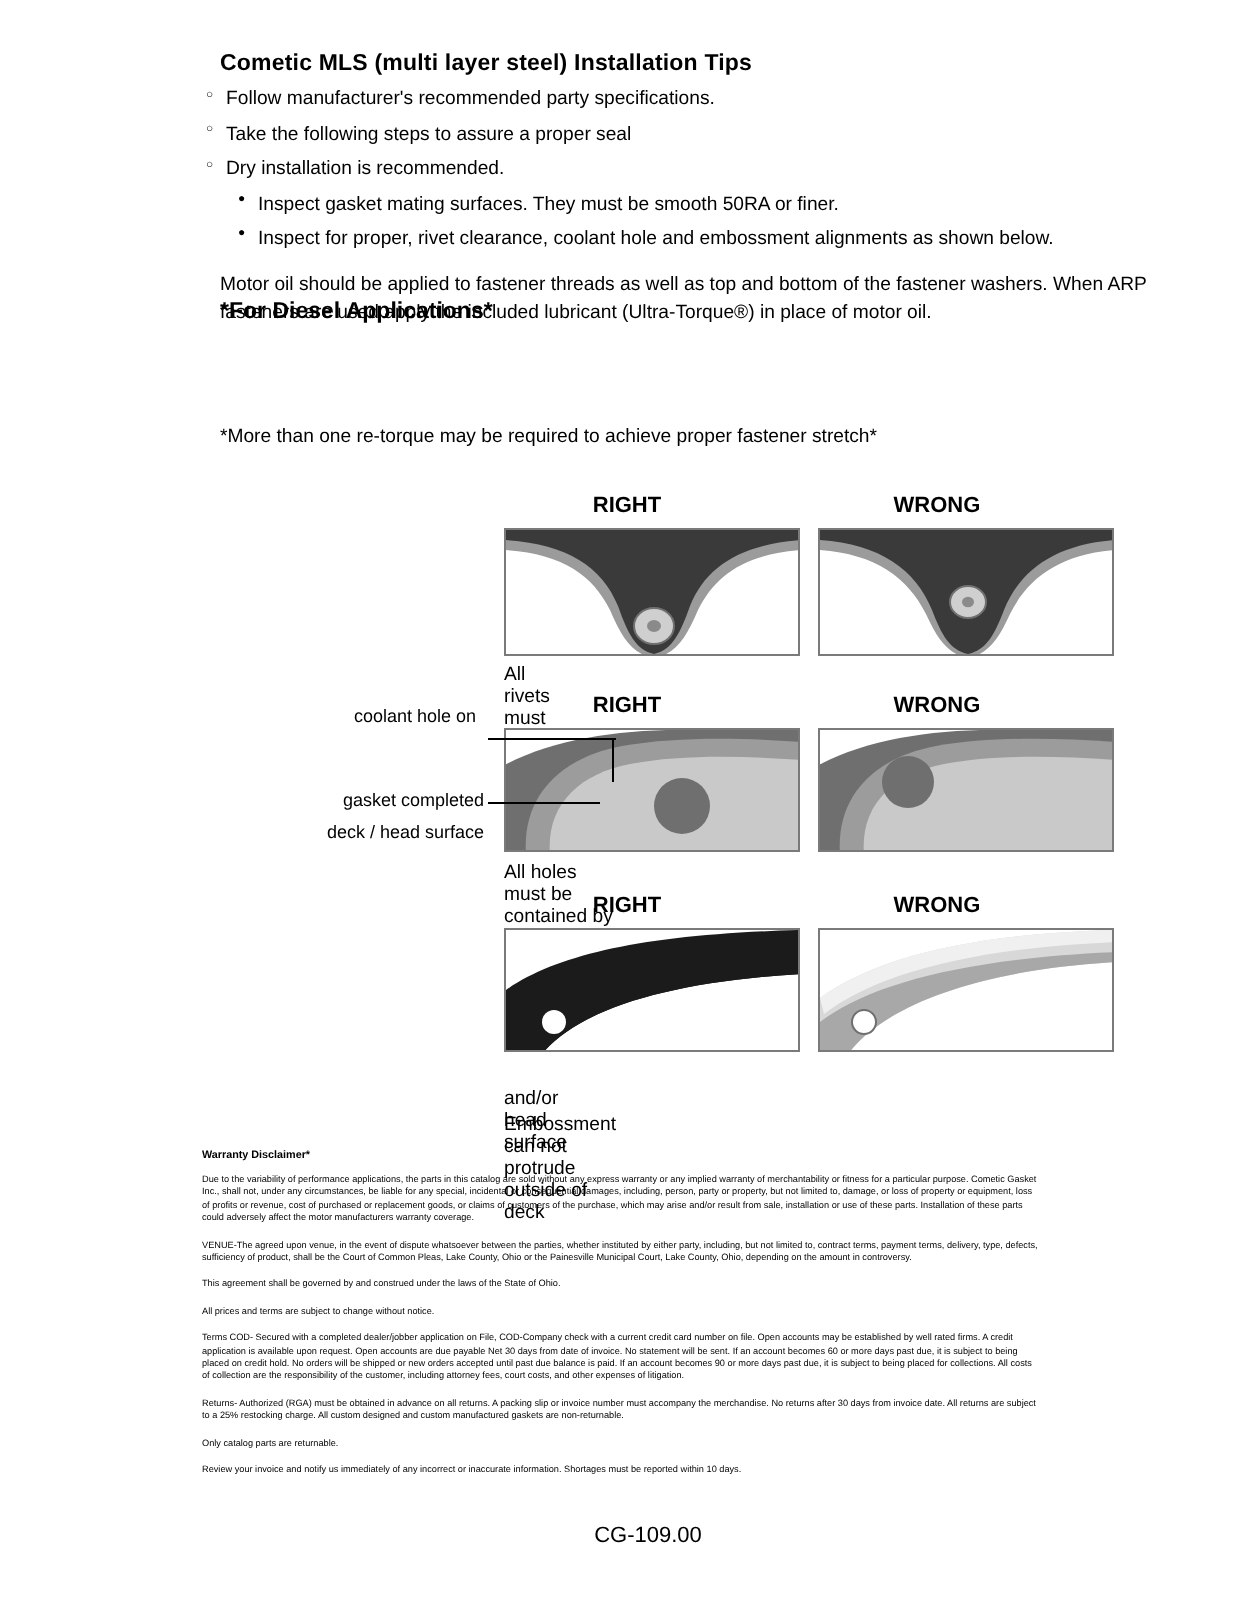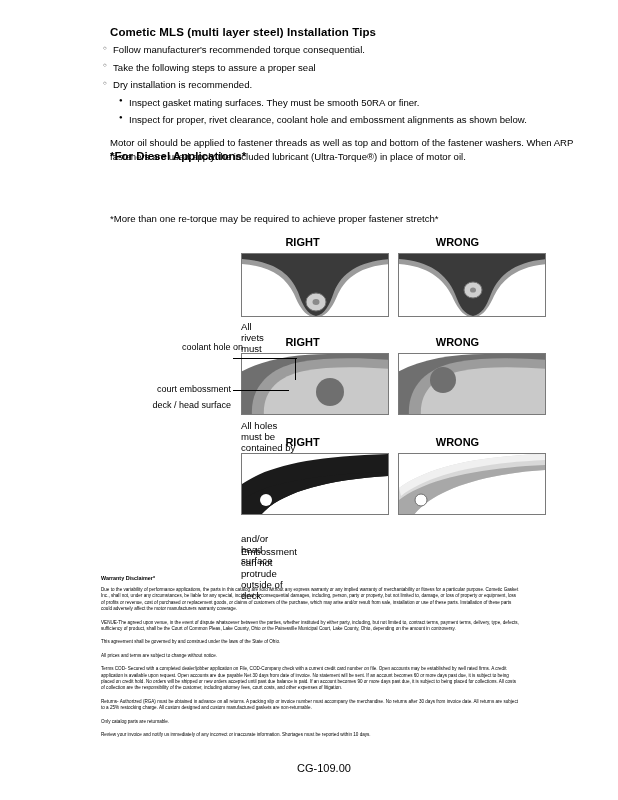--- a/index.html
+++ b/index.html
@@ -6,21 +6,21 @@
   html, body { margin: 0; padding: 0; }
   body {
     width: 618px;
     height: 800px;
     background: #ffffff;
     font-family: "Liberation Sans", sans-serif;
     color: #000000;
     position: relative;
     overflow: hidden;
   }
-  .page { position: relative; width: 618px; height: 800px; padding: 5px; }
+  .page { position: relative; width: 618px; height: 800px; padding: 16px; }
 
   .title {
     position: absolute;
     left: 110px; top: 26px;
     font-size: 11.5px;
     font-weight: bold;
     letter-spacing: 0.1px;
   }
 
   .bullets { position: absolute; left: 103px; top: 44px; width: 480px; }
@@ -84,21 +84,21 @@
   .docnum span { margin-left: 30px; }
 </style>
 </head>
 <body>
 
 <div class="page">
 
   <div class="title">Cometic MLS (multi layer steel) Installation Tips</div>
 
   <div class="bullets">
-    <p class="b1">Follow manufacturer's recommended torque consequential.</p>
+    <p class="b1">Follow manufacturer's recommended party specifications.</p>
     <p class="b1">Take the following steps to assure a proper seal</p>
     <p class="b1">Dry installation is recommended.</p>
     <p class="b2">Inspect gasket mating surfaces.  They must be smooth 50RA or finer.</p>
     <p class="b2">Inspect for proper, rivet clearance, coolant hole and embossment alignments as shown below.</p>
   </div>
 
   <div class="subhead">*For Diesel Applications*</div>
 
   <div class="para p1">Motor oil should be applied to fastener threads as well as top and bottom of the fastener washers. When ARP fasteners are used apply the included lubricant (Ultra-Torque®) in place of motor oil.</div>
   <div class="para p3">*More than one re-torque may be required to achieve proper fastener stretch*</div>
@@ -149,26 +149,26 @@
         <rect x="0" y="0" width="148" height="62" fill="#ffffff"></rect>
         <path d="M-5,62 L-5,20 C18,6 52,0 86,0 L148,0 L148,62 Z" fill="#6f6f6f"></path>
         <path d="M10,62 C8,34 26,14 58,8 C86,3 120,4 148,6 L148,62 Z" fill="#9c9c9c"></path>
         <path d="M22,62 C20,38 36,22 62,17 C88,12 120,13 148,15 L148,62 Z" fill="#c9c9c9"></path>
         <circle cx="44" cy="26" r="13" fill="#6f6f6f"></circle>
       </svg>
     </div>
 
     <div class="caption" style="left:236px; top:415px;">All holes must be contained by an embossment.</div>
 
-    <div class="annot" style="left:128px; top:337px; width:110px;">coolant hole on</div>
+    <div class="annot" style="left:112px; top:337px; width:110px;">coolant hole on</div>
     <div class="annot" style="left:108px; top:349px; width:118px;margin-top:46px;">deck / head surface</div>
     <div class="leader" style="left:228px; top:353px; width:64px;"></div>
     <div class="leader" style="left:290px; top:353px; width:1px; height:22px;"></div>
 
-    <div class="annot" style="left:88px; top:379px; width:138px;">court embossment</div>
+    <div class="annot" style="left:88px; top:379px; width:138px;">gasket completed</div>
     <div class="leader" style="left:228px; top:385px; width:56px;"></div>
   </div>
 
   <div class="grp">
     <div class="figlabel" style="position:absolute; left:235px; top:431px; width:125px;">RIGHT</div>
     <div class="figlabel" style="position:absolute; left:390px; top:431px; width:125px;">WRONG</div>
 
     <div class="panel" style="left:236px; top:448px; width:148px; height:62px;">
       <svg width="148" height="62" viewBox="0 0 148 62">
         <rect x="0" y="0" width="148" height="62" fill="#ffffff"></rect>

